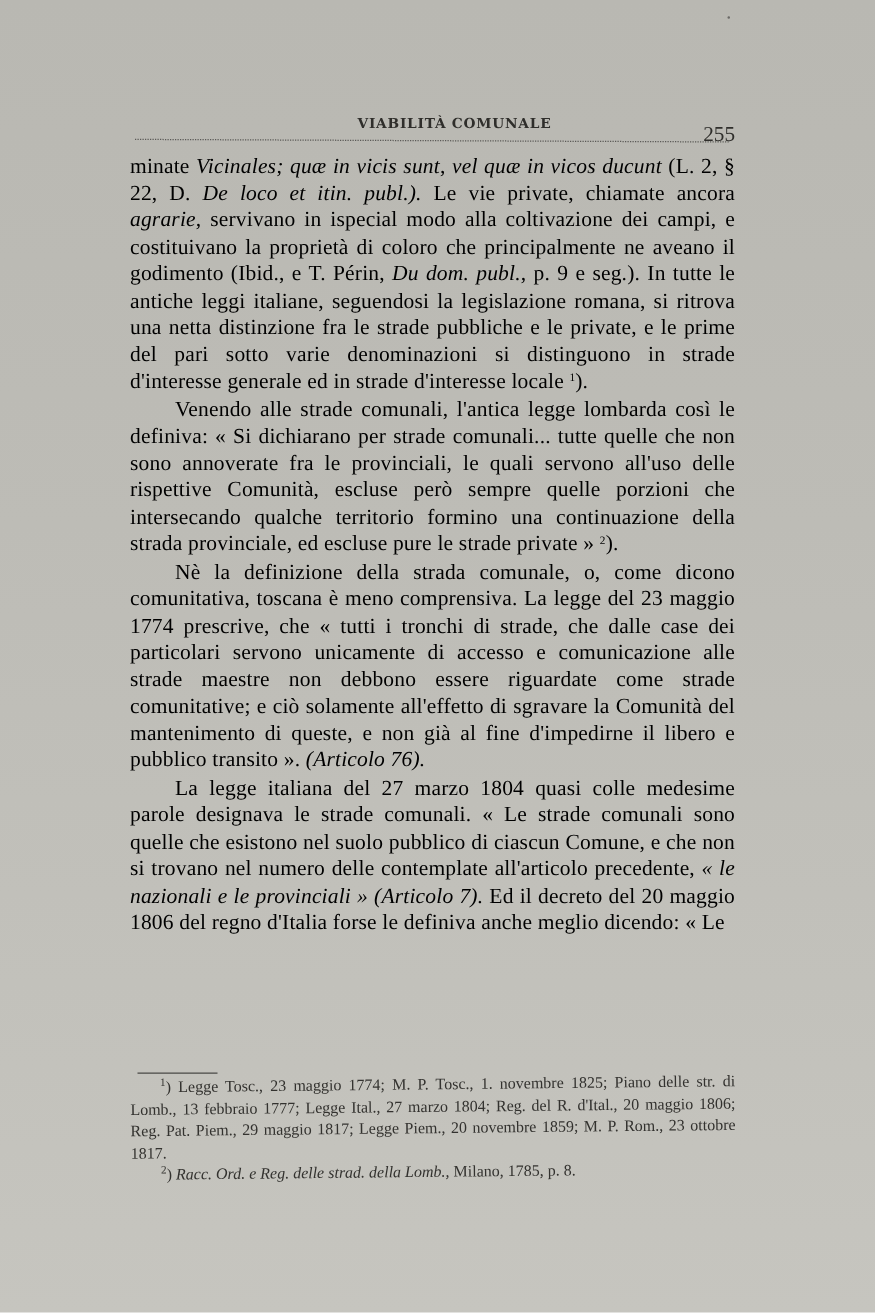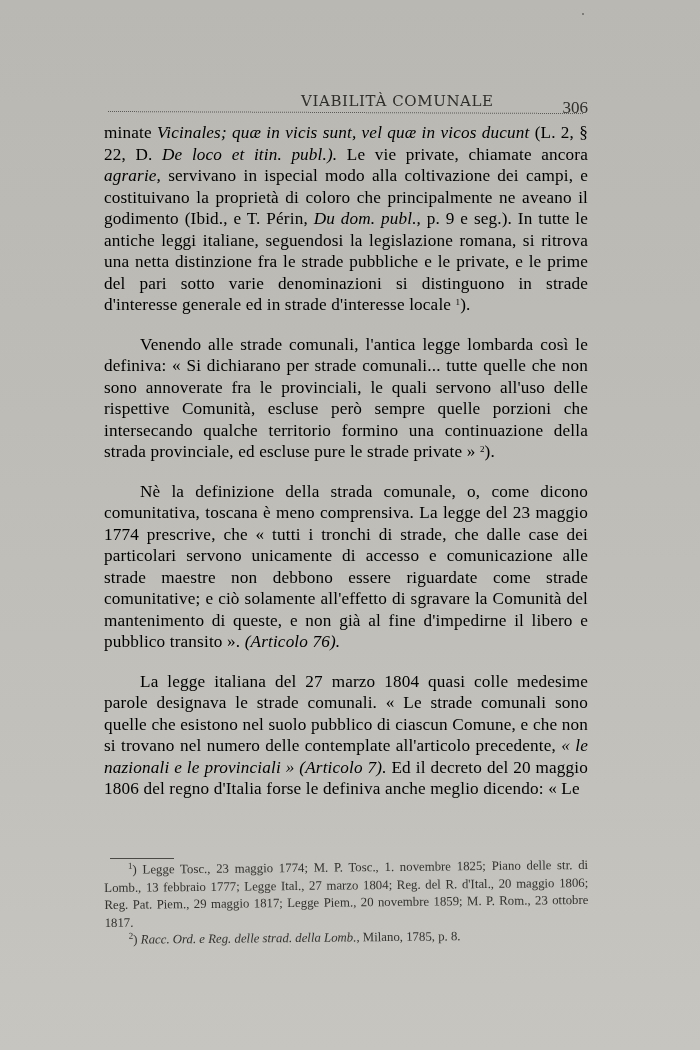--- a/index.html
+++ b/index.html
@@ -32,25 +32,24 @@
     left: 108px;
     top: 88px;
     width: 480px;
     height: 30px;
   }
   .running-title {
     position: absolute;
     left: 178px;
     top: 4px;
     font-family: "DejaVu Serif", serif;
-    font-weight: normal;
-    font-size: 15px;
+    font-weight: bold;
+    font-size: 11px;
     letter-spacing: 0.6px;
     color: #2f2e2b;
-    margin-left: 15px;
   }
   .page-number {
     position: absolute;
     right: 0px;
     top: 10px;
     font-family: "Liberation Serif", serif;
     font-size: 17px;
     color: #2f2e2b;
   }
   .head-rule {
@@ -74,21 +73,21 @@
     color: #000000;
     letter-spacing: 0.15px;
   }
   .body-text p {
     margin: 0;
   }
   .body-text p.indent {
     text-indent: 36px;
   }
   .body-text p + p {
-    margin-top: 18px;
+    margin-top: 1px;
   }
   em { font-style: italic; }
   sup {
     font-size: 9px;
     vertical-align: 5px;
     line-height: 0;
   }
   .footnote-rule {
     position: absolute;
     left: 110px;
@@ -117,21 +116,21 @@
   }
 </style>
 </head>
 <body>
 
 <div class="page">
   <div class="speck"></div>
 
   <div class="running-head">
     <span class="running-title">VIABILITÀ COMUNALE</span>
-    <span class="page-number">306</span>
+    <span class="page-number">255</span>
     <div class="head-rule"></div>
   </div>
 
   <div class="body-text" id="body-text">
       <p class=""><span>minate </span><em>Vicinales; quæ in vicis sunt, vel quæ in vicos ducunt</em><span> (L. 2, § 22, D. </span><em>De loco et itin. publ.).</em><span> Le vie private, chiamate ancora </span><em>agrarie,</em><span> servivano in ispecial modo alla coltivazione dei campi, e costituivano la proprietà di coloro che principalmente ne aveano il godimento (Ibid., e T. Périn, </span><em>Du dom. publ.,</em><span> p. 9 e seg.). In tutte le antiche leggi italiane, seguendosi la legislazione romana, si ritrova una netta distinzione fra le strade pubbliche e le private, e le prime del pari sotto varie denominazioni si distinguono in strade d'interesse generale ed in strade d'interesse locale </span><sup>1</sup><span>).</span></p>
       <p class="indent"><span>Venendo alle strade comunali, l'antica legge lombarda così le definiva: « Si dichiarano per strade comunali... tutte quelle che non sono annoverate fra le provinciali, le quali servono all'uso delle rispettive Comunità, escluse però sempre quelle porzioni che intersecando qualche territorio formino una continuazione della strada provinciale, ed escluse pure le strade private » </span><sup>2</sup><span>).</span></p>
       <p class="indent"><span>Nè la definizione della strada comunale, o, come dicono comunitativa, toscana è meno comprensiva. La legge del 23 maggio 1774 prescrive, che « tutti i tronchi di strade, che dalle case dei particolari servono unicamente di accesso e comunicazione alle strade maestre non debbono essere riguardate come strade comunitative; e ciò solamente all'effetto di sgravare la Comunità del mantenimento di queste, e non già al fine d'impedirne il libero e pubblico transito ». </span><em>(Articolo 76).</em></p>
       <p class="indent"><span>La legge italiana del 27 marzo 1804 quasi colle medesime parole designava le strade comunali. « Le strade comunali sono quelle che esistono nel suolo pubblico di ciascun Comune, e che non si trovano nel numero delle contemplate all'articolo precedente, </span><em>« le nazionali e le provinciali » (Articolo 7).</em><span> Ed il decreto del 20 maggio 1806 del regno d'Italia forse le definiva anche meglio dicendo: « Le</span></p>
     </div>
 

